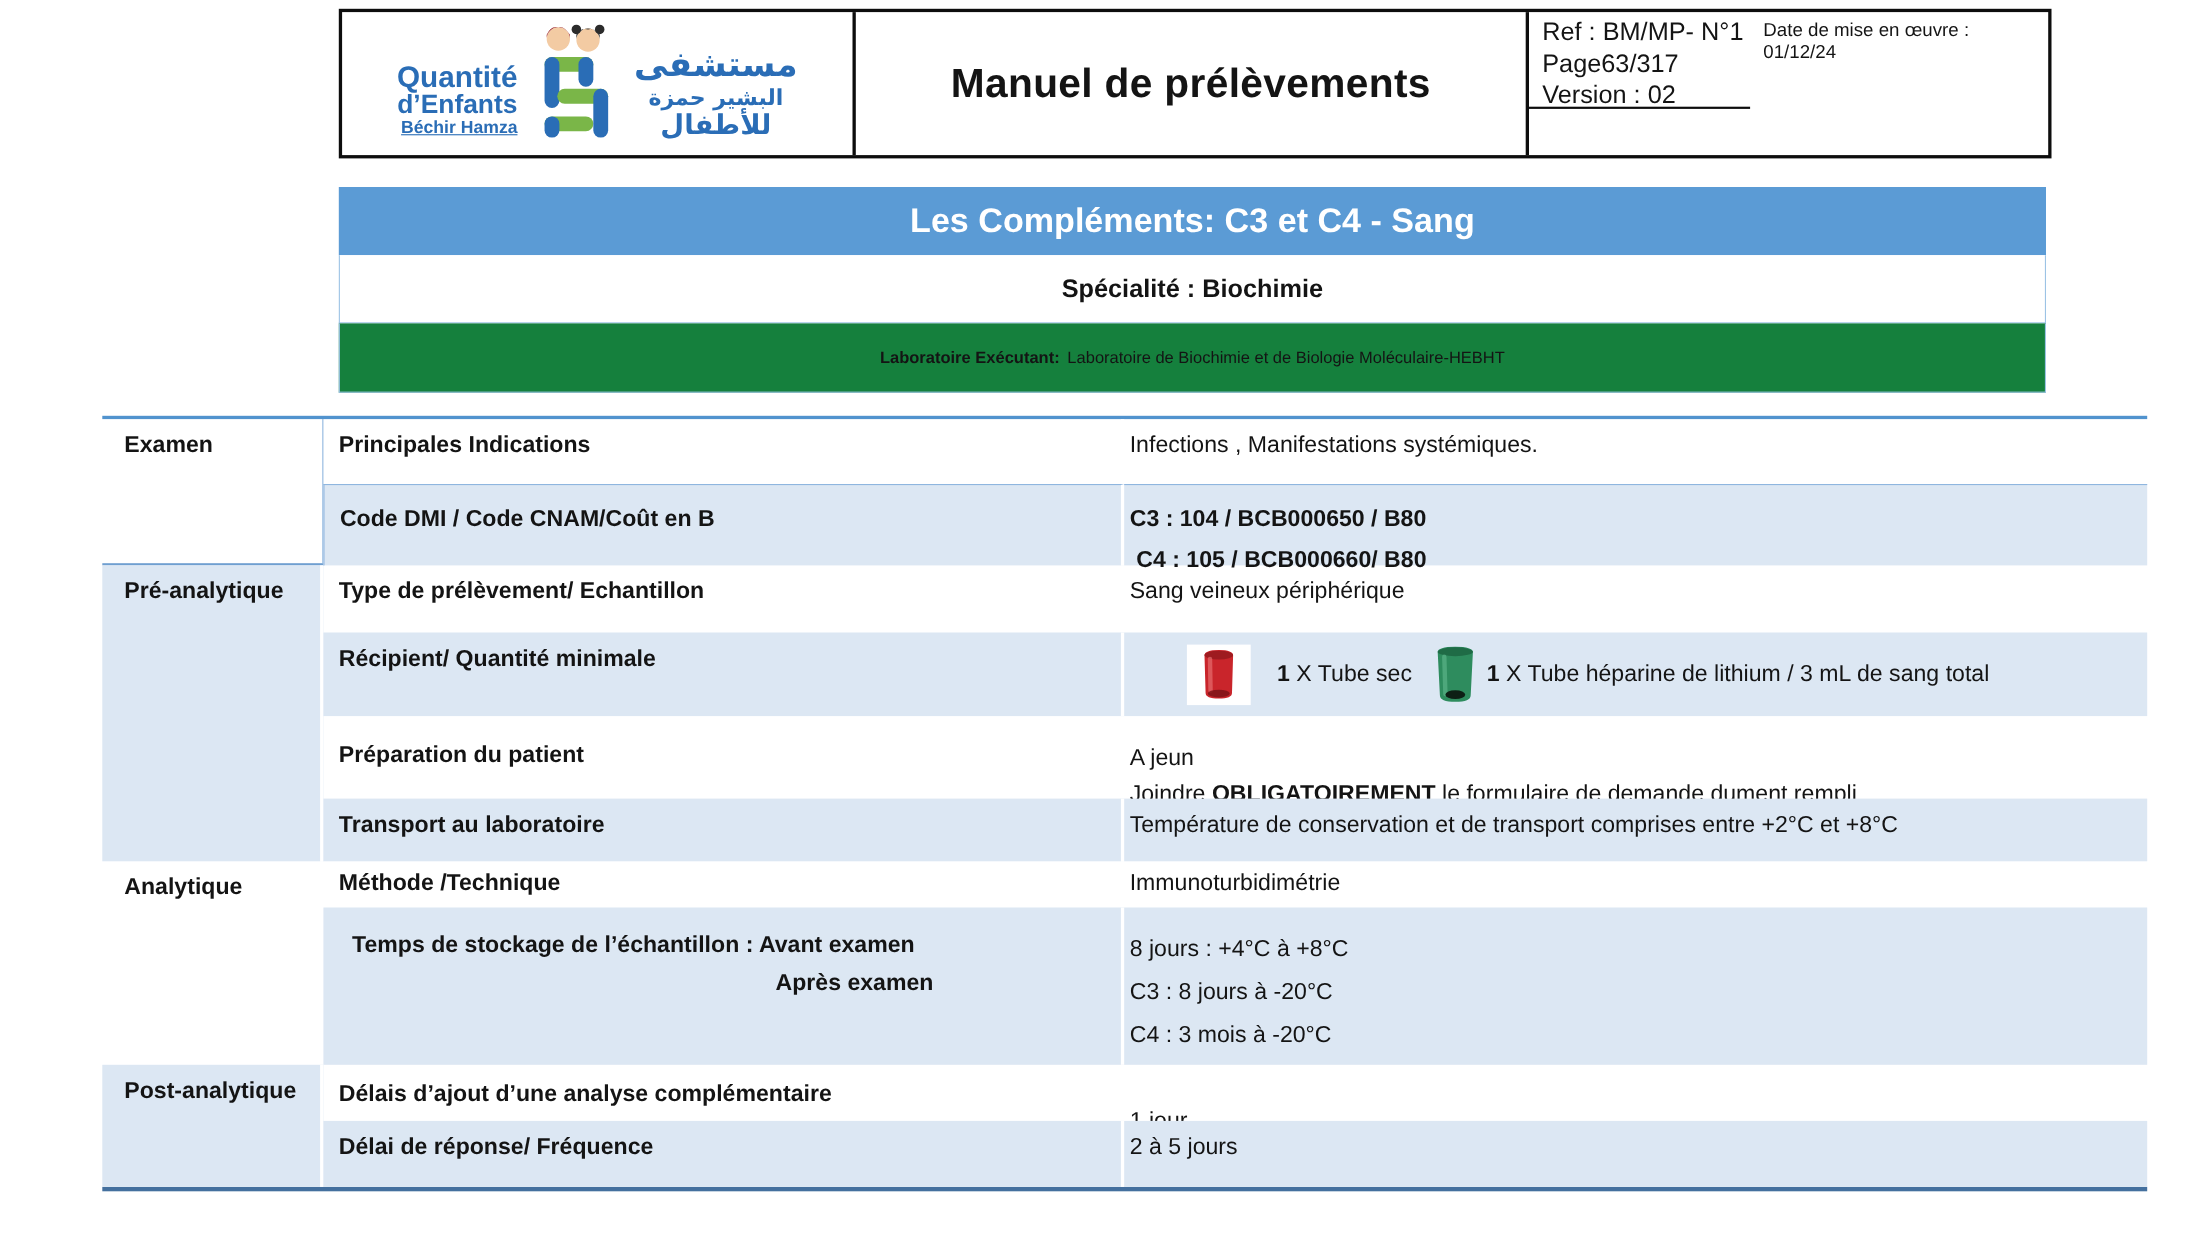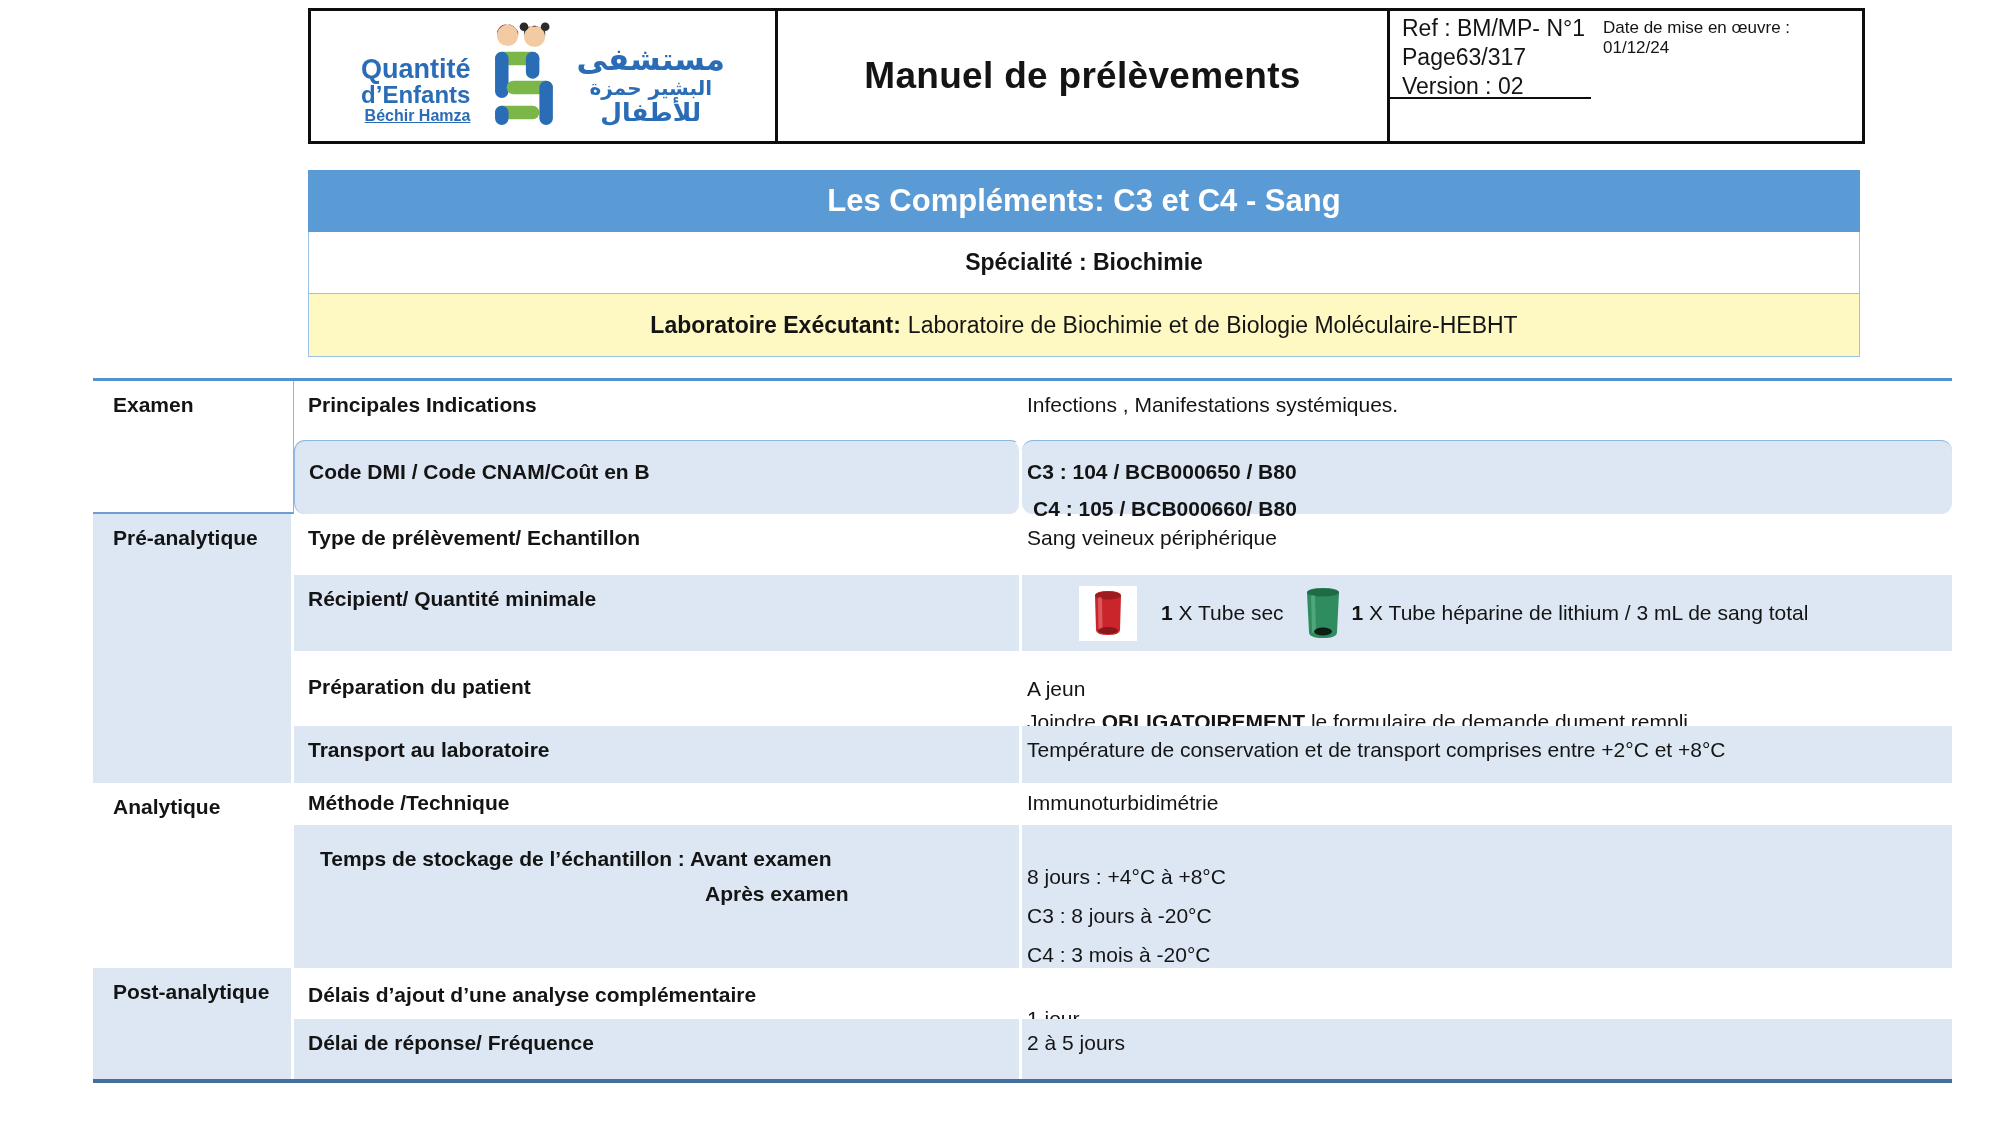--- a/index.html
+++ b/index.html
@@ -32,49 +32,49 @@
   .logo-ar .a3{font-size:25px;}
 
   
   .banner{position:absolute;left:308px;top:170px;width:1552px;height:62px;background:#5b9bd5;
           display:flex;align-items:center;justify-content:center;}
   .banner-t{color:#ffffff;font-weight:bold;font-size:31px;}
   .spec-row{position:absolute;left:308px;top:232px;width:1552px;height:62px;
             border:1.5px solid #9cc3e5;border-top:none;box-sizing:border-box;background:#fff;
             display:flex;align-items:center;justify-content:center;font-size:23px;font-weight:bold;}
   .lab-row{position:absolute;left:308px;top:294px;width:1552px;height:63px;
-           border:1.5px solid #9cc3e5;border-top:none;box-sizing:border-box;background:#fef9c3;
-           display:flex;align-items:center;justify-content:center;font-size:23px;text-align:center;}
+           border:1.5px solid #9cc3e5;border-top:none;box-sizing:border-box;background:#15803d;
+           display:flex;align-items:center;justify-content:center;font-size:15px;text-align:center;}
   .lab-row b{margin-right:7px;}
 
   
   .main-table{position:absolute;left:93px;top:378px;width:1859px;
               border-top:3px solid #5193ce;border-bottom:4px solid #44709e;
               display:grid;grid-template-columns:201px 728px 930px;
               grid-template-rows:59px 74px 61px 76px 75px 57px 42px 143px 51px 60px;
               font-size:21px;}
   .cell{box-sizing:border-box;}
   .sec{grid-column:1;font-weight:bold;padding:12px 0 0 20px;border-right:3px solid #fff;}
   .sec.blue{background:#dce7f3;}
   .sec1{grid-row:1/3;border-bottom:2px solid #6f9fd0;border-right:1.5px solid #8fb6df;}
   .sec2{grid-row:3/7;}
   .sec3{grid-row:7/9;}
   .sec4{grid-row:9/11;}
   .lab{grid-column:2;font-weight:bold;padding:12px 0 0 14px;border-right:3px solid #fff;}
   .val{grid-column:3;padding:12px 0 0 5px;}
   .blue{background:#dce7f3;}
-  .topline{border-top:1.5px solid #8fb6df;border-radius:11px;}
+  .topline{border-top:1.5px solid #8fb6df;}
   .leftline{border-left:1.5px solid #8fb6df;}
   .r1{grid-row:1;} .r2{grid-row:2;} .r3{grid-row:3;} .r4{grid-row:4;} .r5{grid-row:5;margin-top:12px;}
   .r6{grid-row:6;} .r7{grid-row:7;} .r8{grid-row:8;} .r9{grid-row:9;} .r10{grid-row:10;}
   .lh37{line-height:37px;padding-top:12px;}
   .lh33{line-height:33px;padding-top:9px;}
   .stock-lab{padding:16px 0 0 26px;line-height:35px;}
   .stock-lab .ln2{margin-left:385px;}
-  .stock-val{padding-top:32px;line-height:39px;}
+  .stock-val{padding-top:18px;line-height:39px;}
   .indent2{padding-left:6px;}
   .val.r4{display:flex;align-items:center;padding-top:0;}
   .tube-red-box{width:58px;height:55px;background:#ffffff;margin-left:52px;
                 display:flex;align-items:center;justify-content:center;}
   .tube-txt1{margin-left:24px;}
   .tube-green{margin-left:20px;display:flex;align-items:center;}
   .tube-txt2{margin-left:10px;}
   .qty{font-weight:bold;}
 </style>
 </head>

